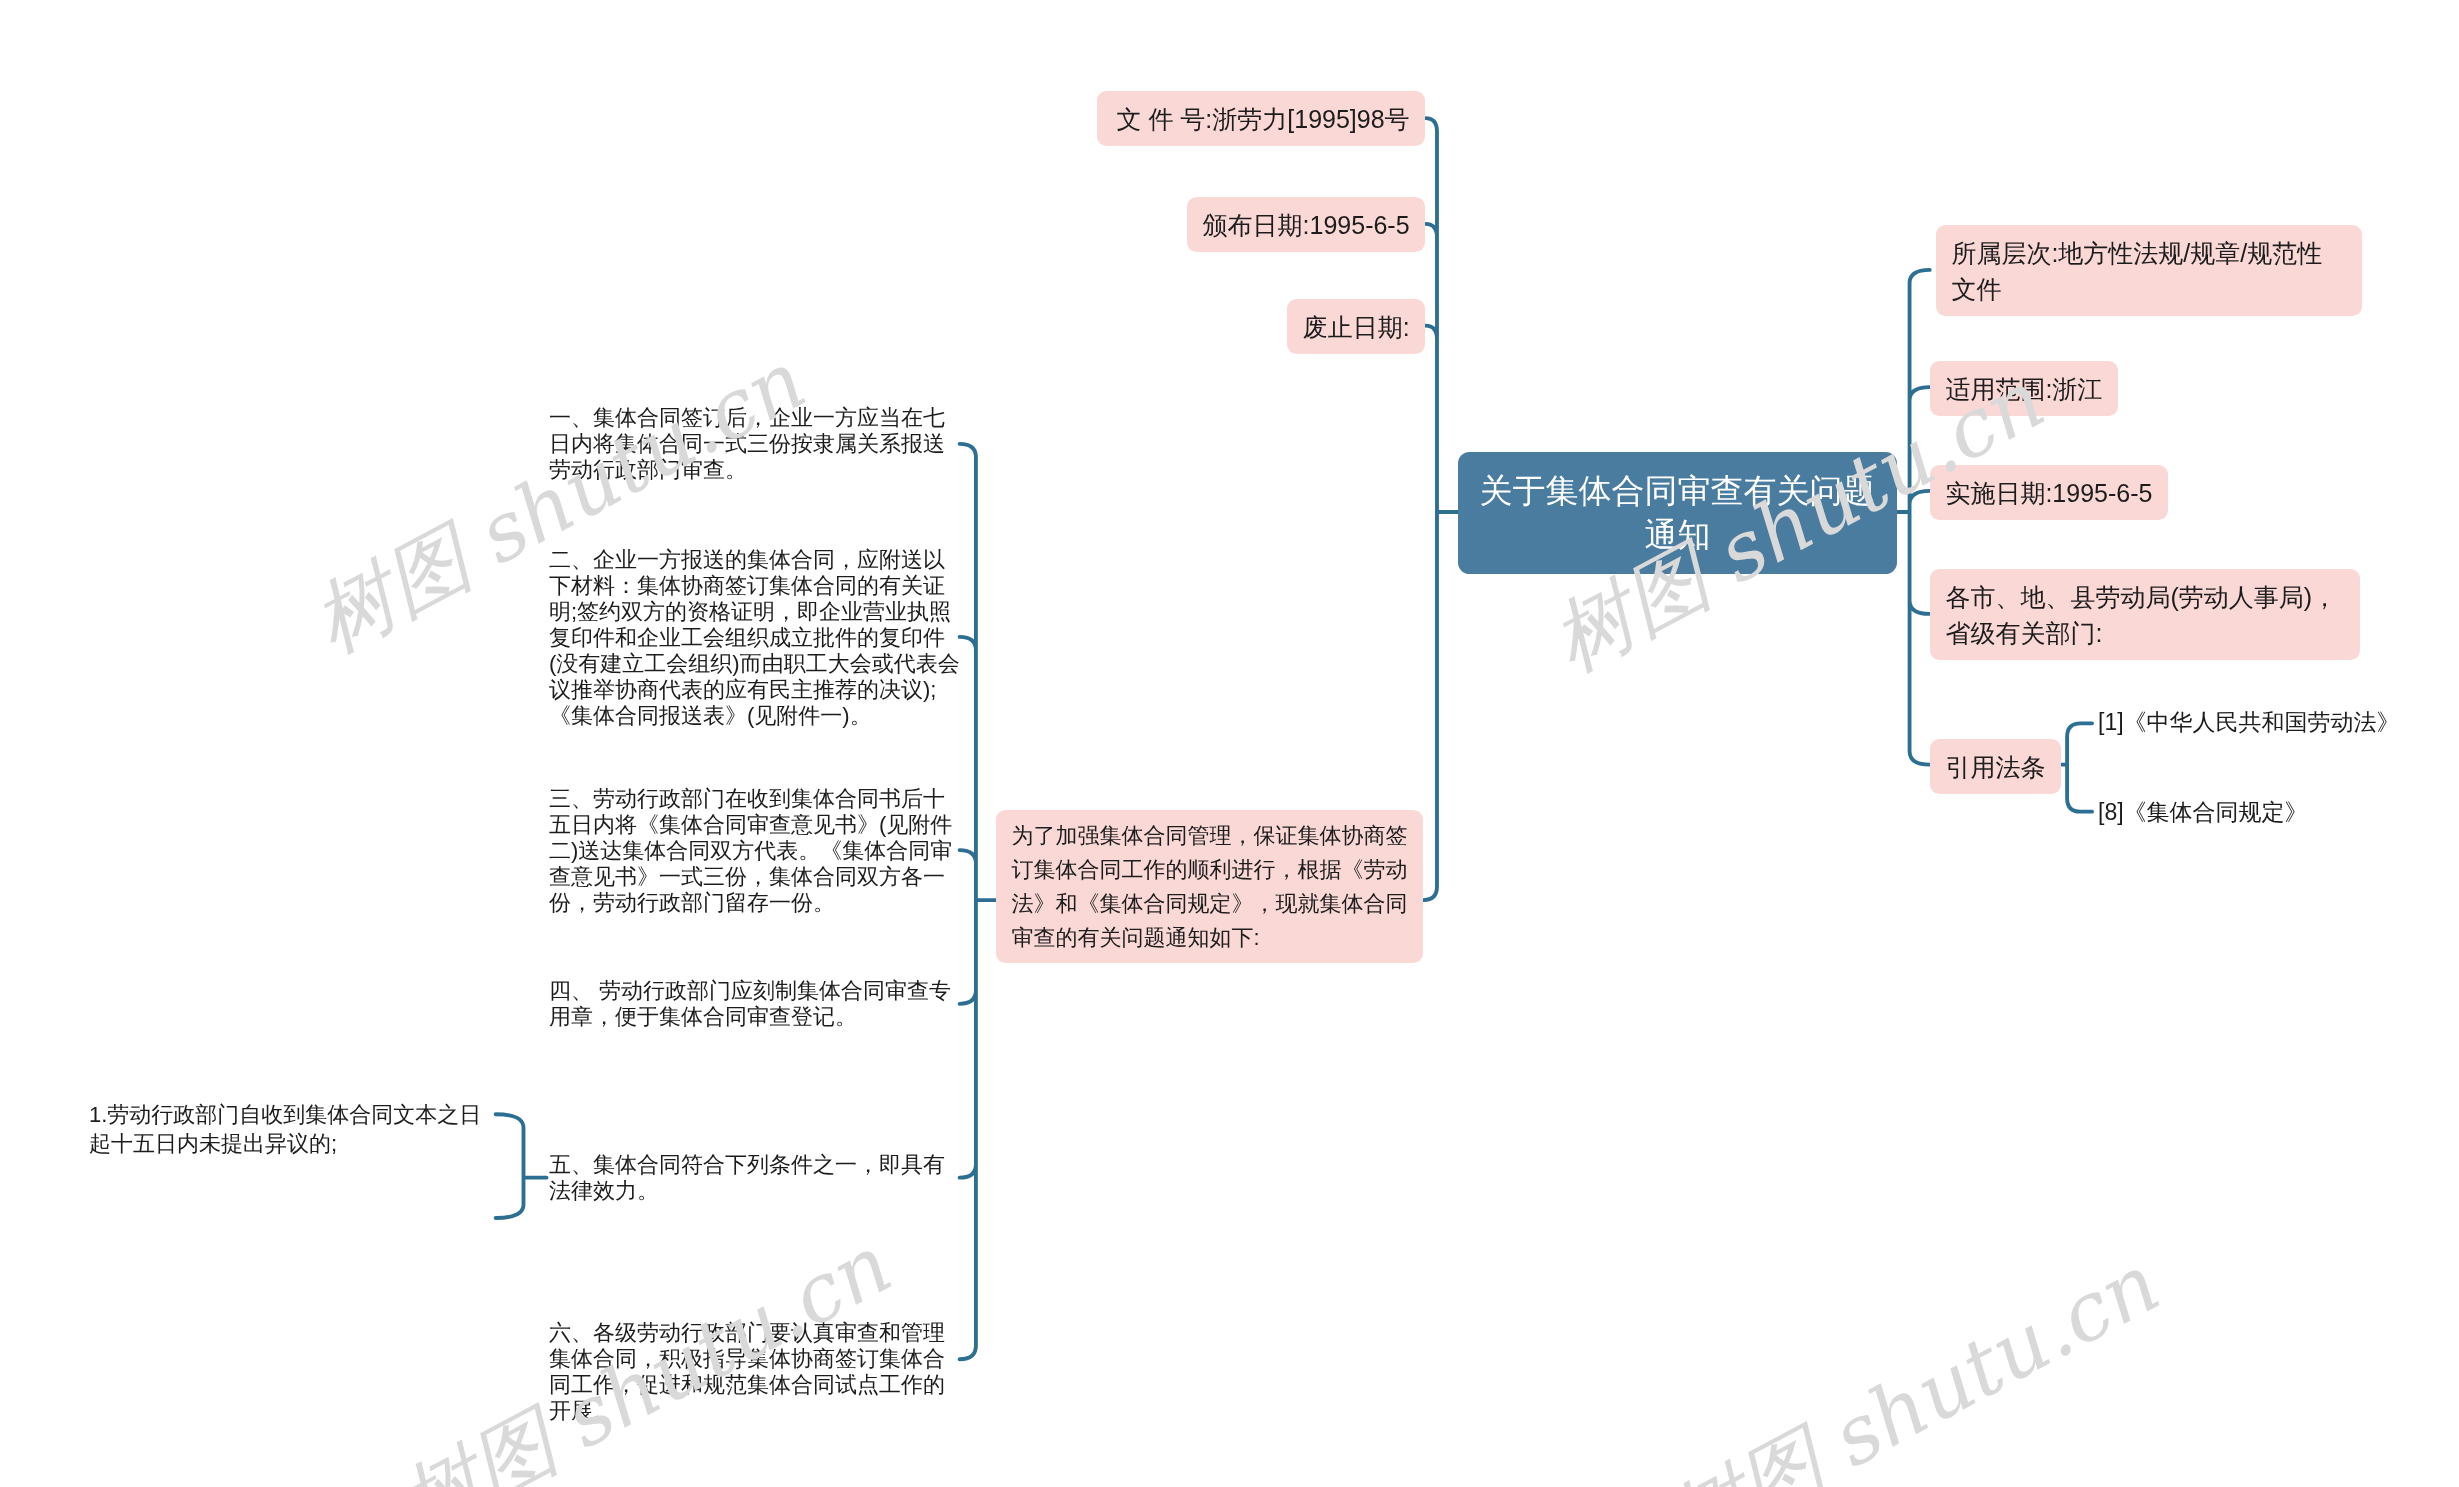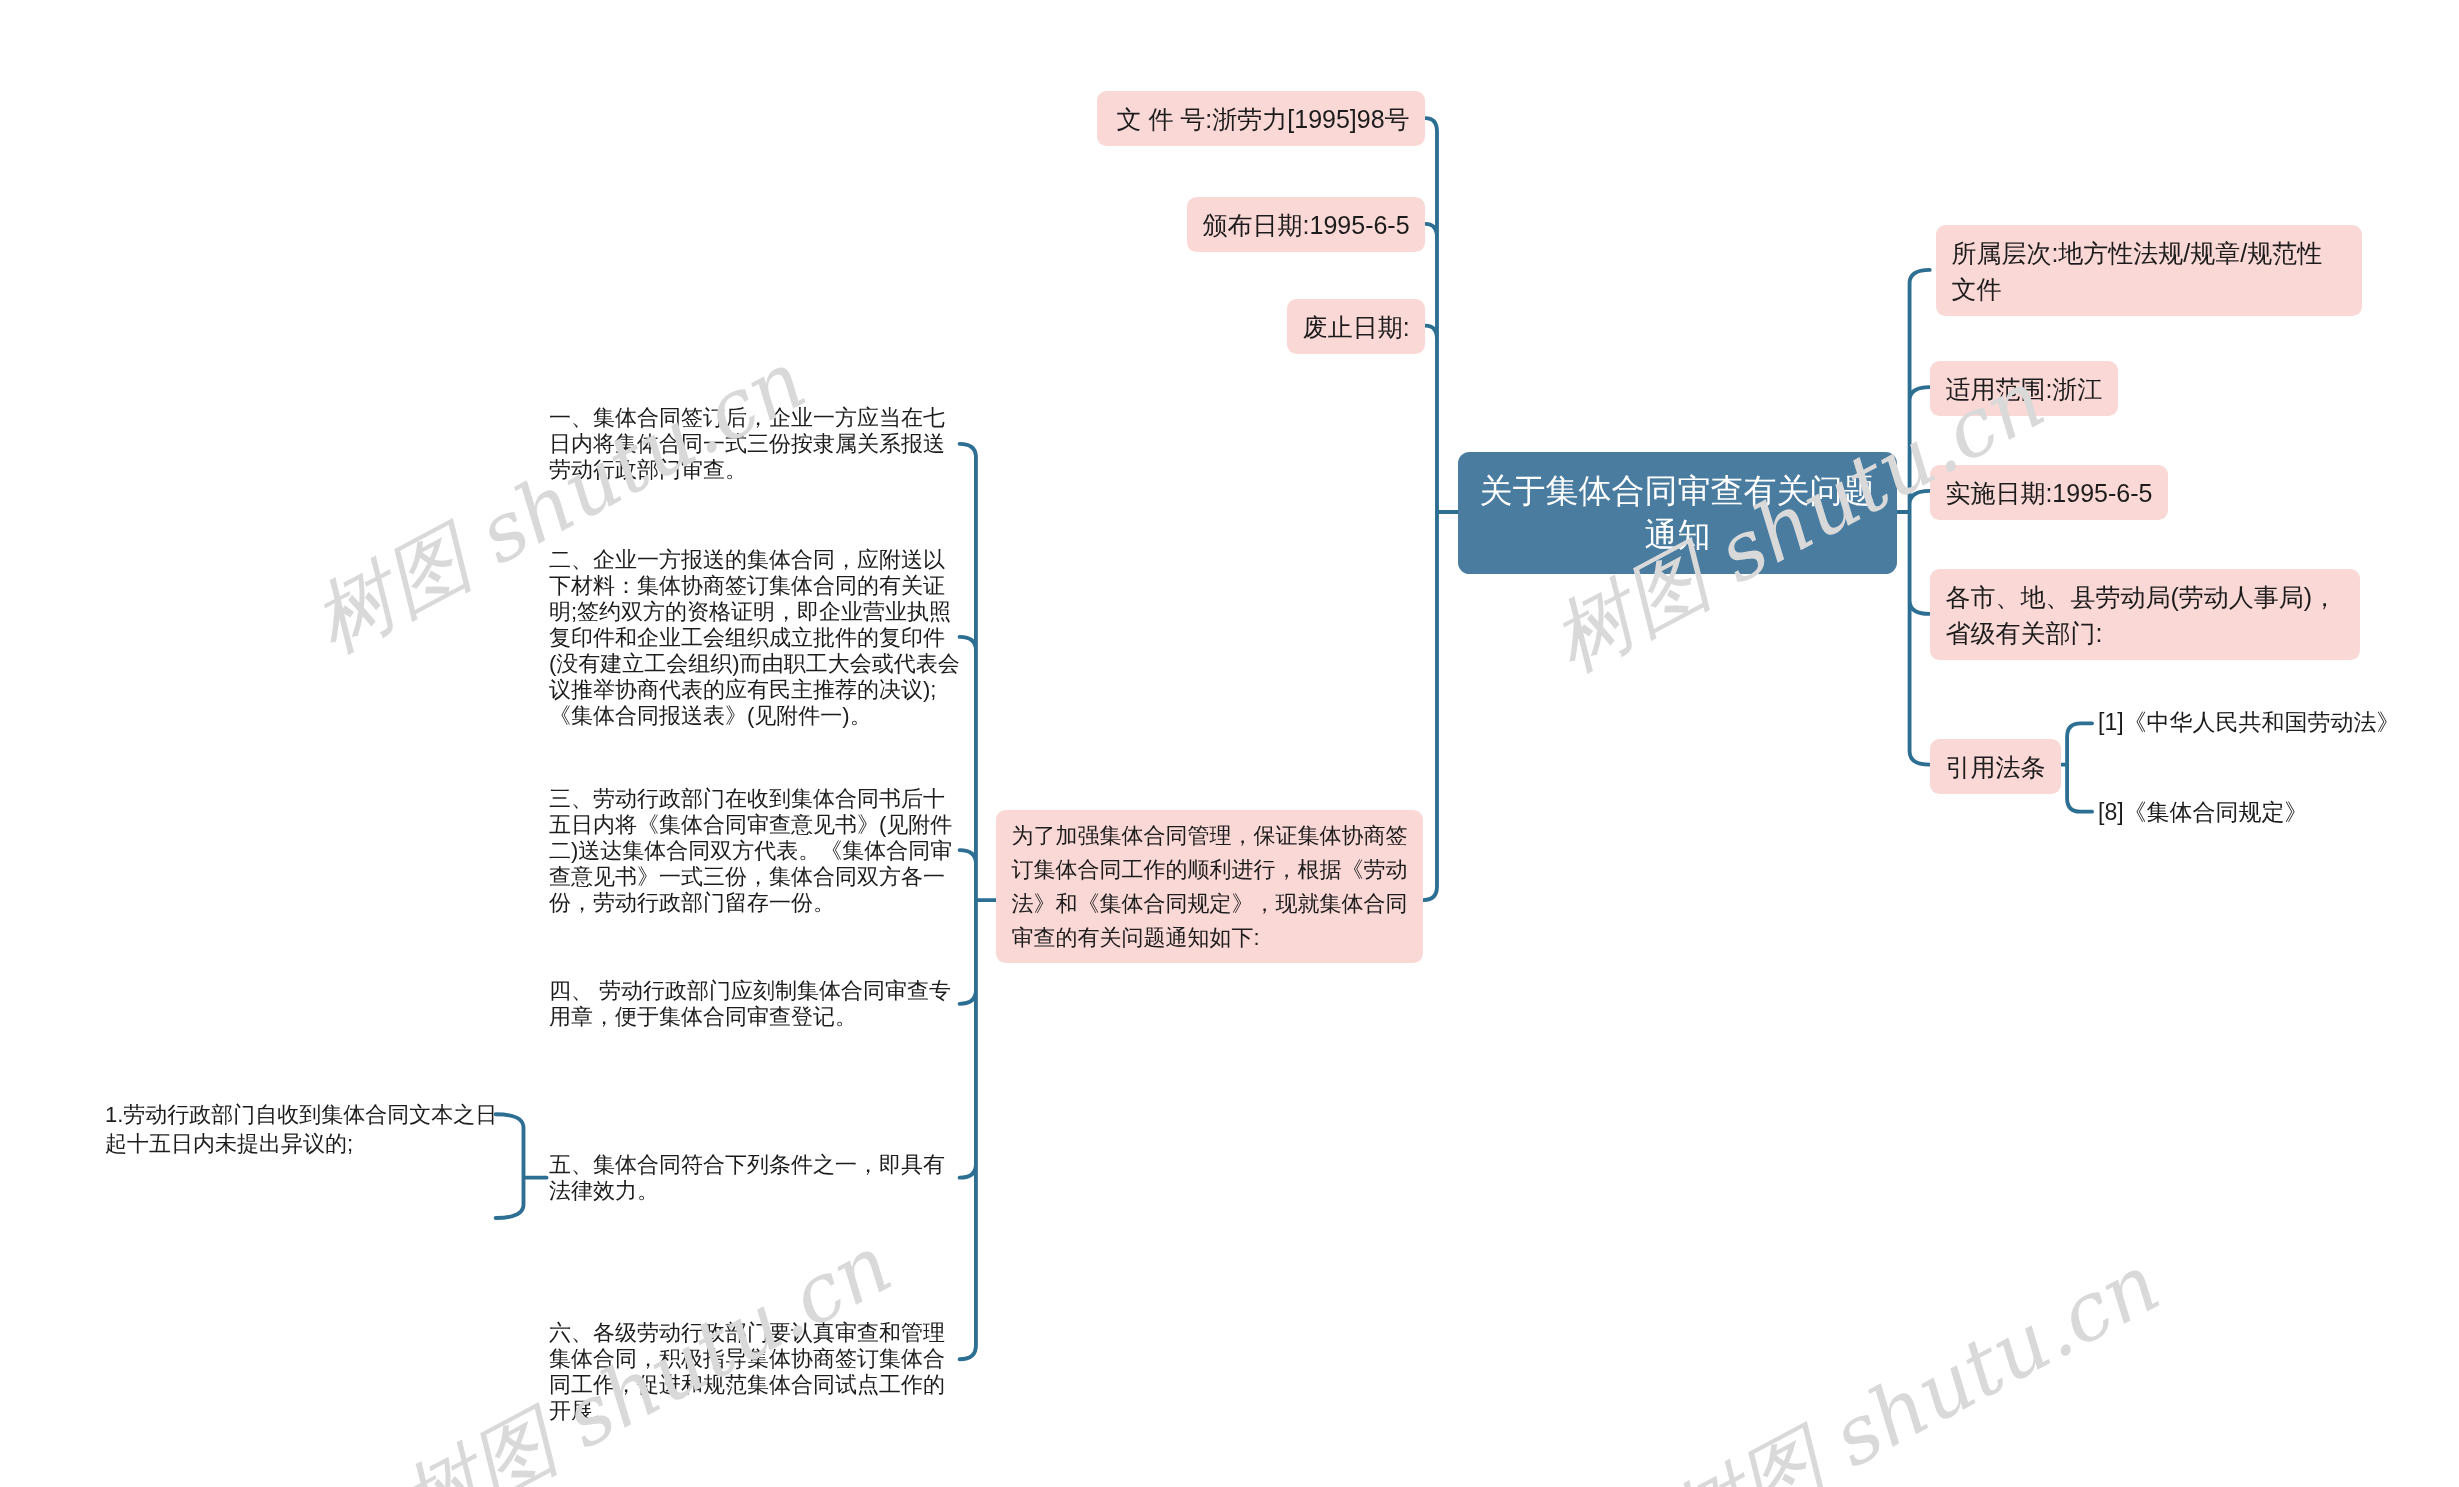--- a/index.html
+++ b/index.html
@@ -34,21 +34,21 @@
   
   #intro{left:996px;top:810px;width:427px;font-size:22px;line-height:34px;padding:8.6px 15.4px;}
   
   .textnode{
     position:absolute;left:549px;width:415px;font-size:22px;line-height:26px;
     z-index:2;text-align:left;
   }
   #a1{top:405px;} #a2{top:547px;} #a3{top:786px;}
   #a4{top:978px;} #a5{top:1152px;} #a6{top:1320px;}
   .subnode{position:absolute;left:89px;width:413px;font-size:22px;line-height:29px;z-index:2;}
-  #s1{top:1100px;margin-left:16px;} #s2{top:1207px;}
+  #s1{top:1100px;} #s2{top:1207px;}
   .cite{position:absolute;left:2098px;font-size:23px;line-height:27px;white-space:nowrap;z-index:2;}
   #c1{top:709px;} #c2{top:799px;}
   .watermark{
     position:absolute;color:#d9d9d9;font-size:81px;font-style:italic;
     font-family:"DejaVu Serif",serif;white-space:nowrap;z-index:5;
     transform:rotate(-28deg);transform-origin:left bottom;pointer-events:none;
   }
   #w1{left:346px;top:569px;} #w2{left:1585px;top:588px;}
   #w3{left:432px;top:1453px;} #w4{left:1700px;top:1472px;}
 </style>

